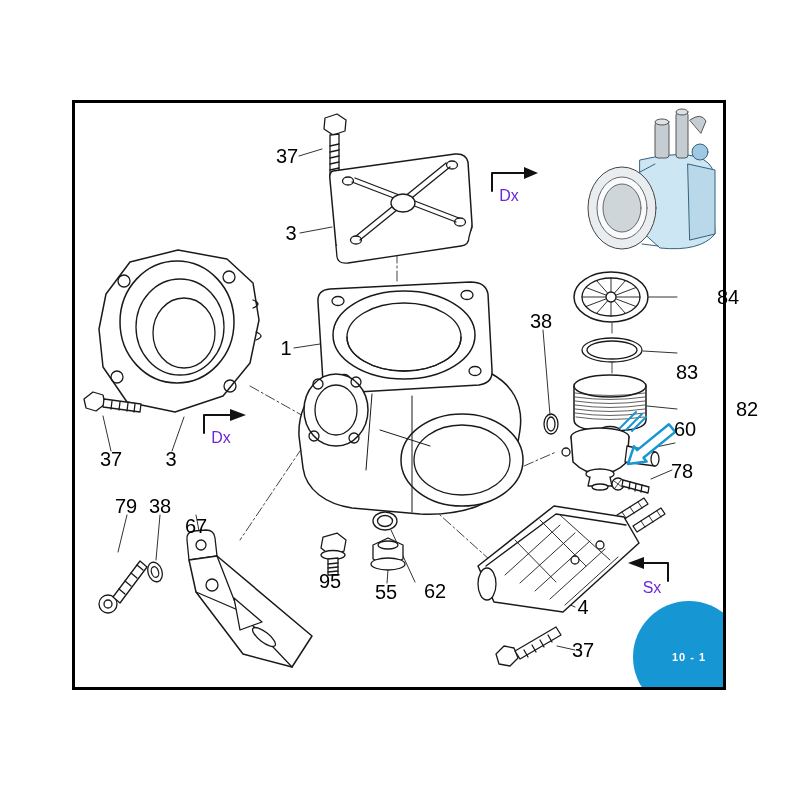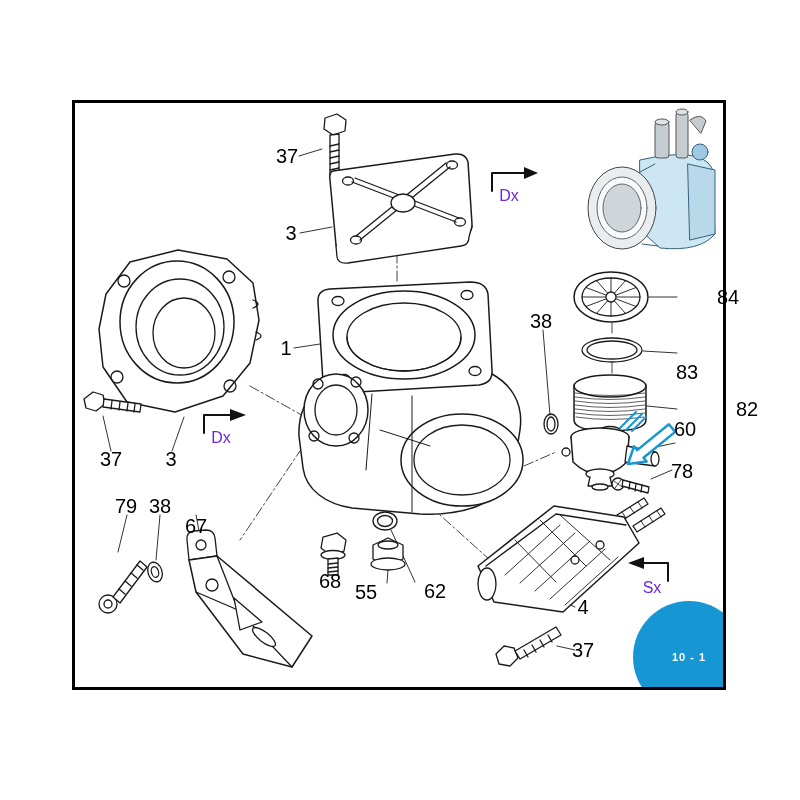--- a/index.html
+++ b/index.html
@@ -266,22 +266,22 @@
       <div class="part-label" style="left: 711px; top: 409px; margin-left: 36px;">82</div>
       <div class="part-label" style="left: 541px; top: 321px;">38</div>
       <div class="part-label" style="left: 685px; top: 429px;">60</div>
       <div class="part-label" style="left: 682px; top: 471px;">78</div>
       <div class="part-label" style="left: 286px; top: 348px;">1</div>
       <div class="part-label" style="left: 111px; top: 459px;">37</div>
       <div class="part-label" style="left: 171px; top: 459px;">3</div>
       <div class="part-label" style="left: 126px; top: 506px;">79</div>
       <div class="part-label" style="left: 160px; top: 506px;">38</div>
       <div class="part-label" style="left: 196px; top: 526px;">67</div>
-      <div class="part-label" style="left: 330px; top: 581px;">68</div>
-      <div class="part-label" style="left: 366px; top: 592px;">55</div>
+      <div class="part-label" style="left: 330px; top: 581px;">95</div>
+      <div class="part-label" style="left: 386px; top: 592px;">55</div>
       <div class="part-label" style="left: 435px; top: 591px;">62</div>
       <div class="part-label" style="left: 583px; top: 607px;">4</div>
       <div class="part-label" style="left: 583px; top: 650px;">37</div>
       <div class="dir-label" style="left: 509px; top: 196px;">Dx</div>
       <div class="dir-label" style="left: 221px; top: 438px;">Dx</div>
       <div class="dir-label" style="left: 652px; top: 588px;">Sx</div>
     </div>
 </div>
 
 </body></html>

